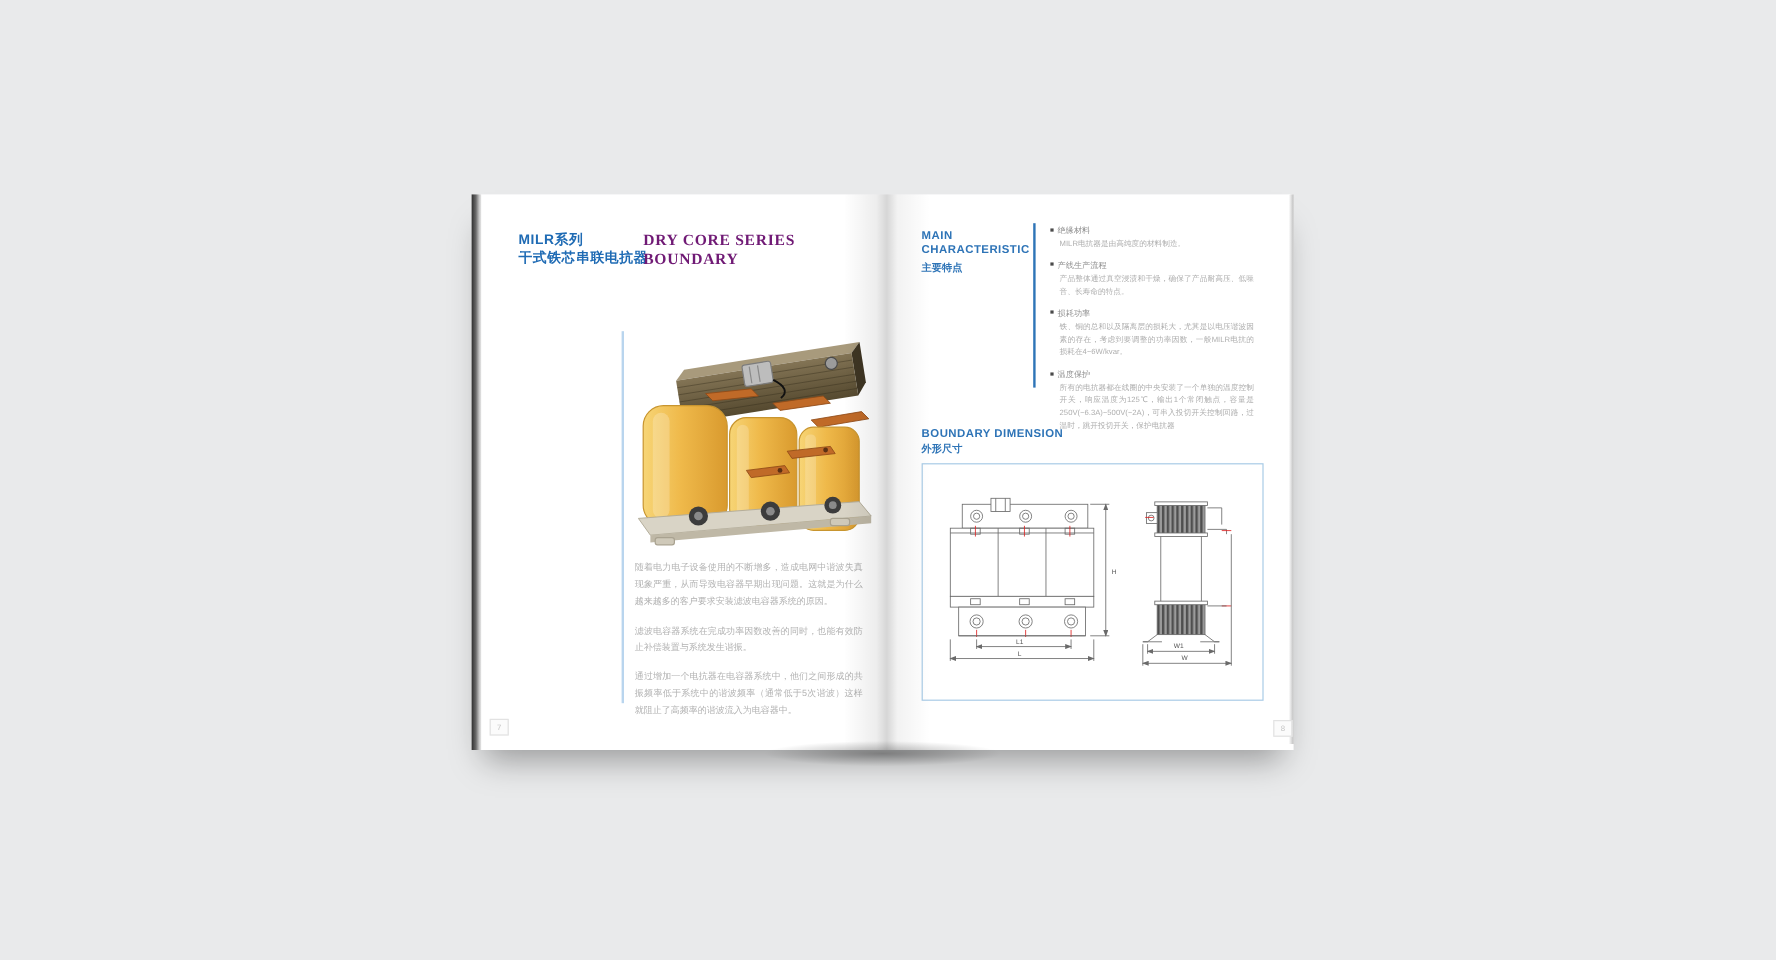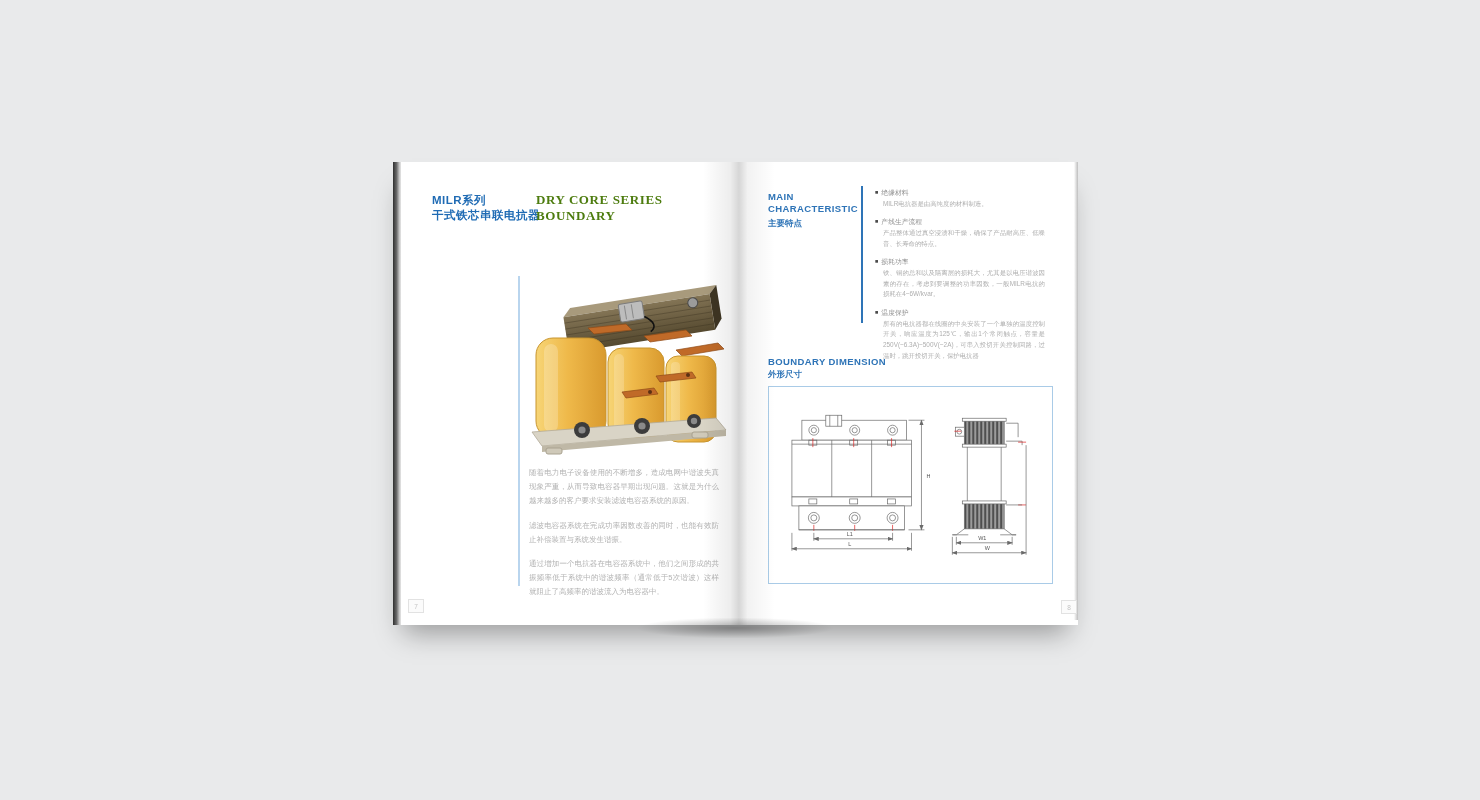--- a/index.html
+++ b/index.html
@@ -36,21 +36,21 @@
       rgba(0,0,0,0) 0%, rgba(0,0,0,0.07) 38%, rgba(0,0,0,0.16) 50%,
       rgba(0,0,0,0.05) 62%, rgba(0,0,0,0) 100%);
   }
   .page { position:absolute; top:0; height:100%; }
   .page-left  { left:8px;  width:336px; }
   .page-right { left:344px; width:338px; }
 
   
   .title-cn { position:absolute; left:31px; top:31px; color:#1f6bb4; font-weight:bold;
               font-size:11.5px; line-height:15px; letter-spacing:0.5px; }
-  .title-en { position:absolute; left:135px; top:30px; color:#4d7c0f; font-weight:bold;
+  .title-en { position:absolute; left:135px; top:30px; color:#701a75; font-weight:bold;
               font-family:"Liberation Serif", serif; font-size:13px; line-height:16px;
               letter-spacing:0.6px; }
   .vline-left { position:absolute; left:117px; top:114px; width:2px; height:310px;
                 background:#b9d5ee; }
   .product-photo { position:absolute; left:125px; top:118px; width:202px; height:180px; }
   .paras { position:absolute; left:128px; top:304px; width:190px; color:#b2b2b2;
            font-size:7.5px; line-height:1.85; text-align:justify; }
   .paras p { margin-bottom:11px; }
   .pagenum { position:absolute; border:1px solid #e2e2e2; background:#fbfbfb;
              color:#c4c4c4; font-size:6.5px; display:flex; align-items:center;

